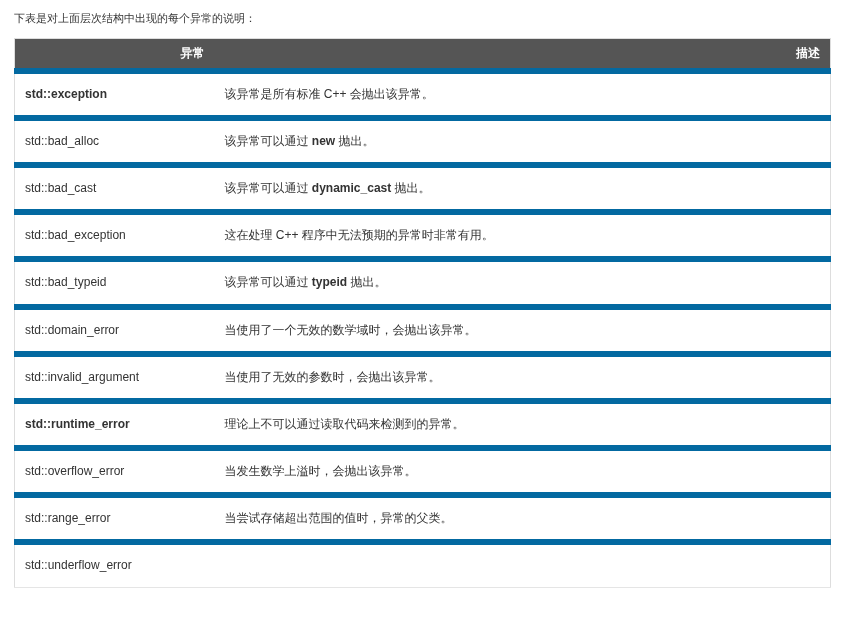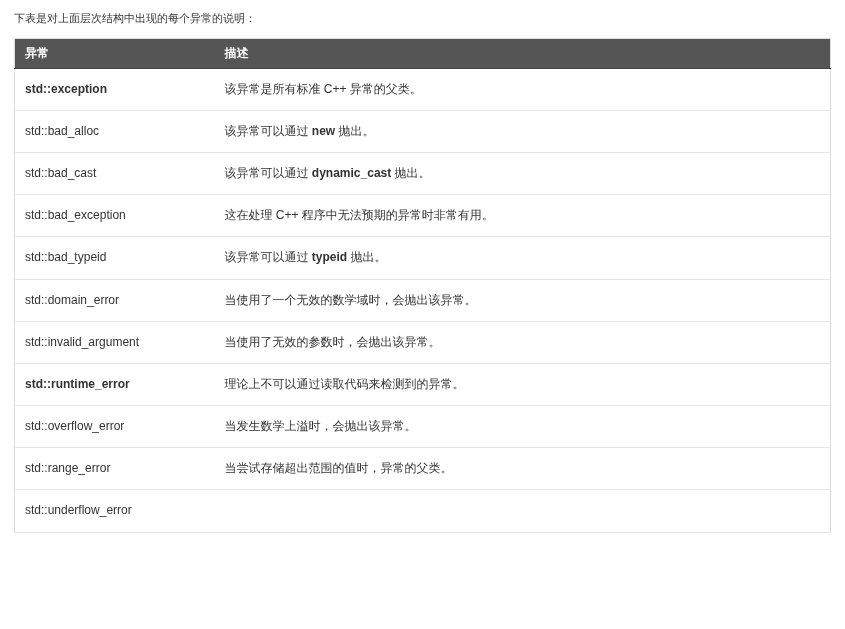--- a/index.html
+++ b/index.html
@@ -15,30 +15,30 @@
   .intro { margin: 4px 0 10px 0; line-height: 1.6; color: #333; font-size: 11px;}
   table {
     width: 100%;
     border-collapse: collapse;
     border: 1px solid #ddd;
     table-layout: fixed;
   }
   thead th {
     background: #555;
     color: #fff;
-    text-align: left;
+    text-align: right;
     padding: 6px 10px;
     font-weight: bold;
     font-size: 12px;
     border-bottom: 1px solid #444;
   }
   thead th.col1 { width: 200px; }
   tbody td {
     padding: 11px 10px;
-    border-top: 1px solid #0369a1;
+    border-top: 6px solid #0369a1;
     border-bottom: 1px solid #e5e5e5;
     vertical-align: middle;
     font-size: 12px;
     color: #333;
     line-height: 1.6;
   }
   td.name { color: #333; }
   td.name.bold { font-weight: bold; }
   .desc .seg.b { font-weight: bold; }
 </style>
@@ -51,21 +51,21 @@
 <table>
   <thead>
     <tr>
       <th class="col1">异常</th>
       <th>描述</th>
     </tr>
   </thead>
   <tbody id="tbody">
         <tr>
           <td class="name bold">std::exception</td>
-          <td class="desc"><span class="seg">该异常是所有标准 C++ 异常的父类。</span></td>
+          <td class="desc"><span class="seg">该异常是所有标准 C++ 会抛出该异常。</span></td>
         </tr>
         <tr>
           <td class="name">std::bad_alloc</td>
           <td class="desc"><span class="seg">该异常可以通过 </span><span class="seg b">new</span><span class="seg"> 抛出。</span></td>
         </tr>
         <tr>
           <td class="name">std::bad_cast</td>
           <td class="desc"><span class="seg">该异常可以通过 </span><span class="seg b">dynamic_cast</span><span class="seg"> 抛出。</span></td>
         </tr>
         <tr>

